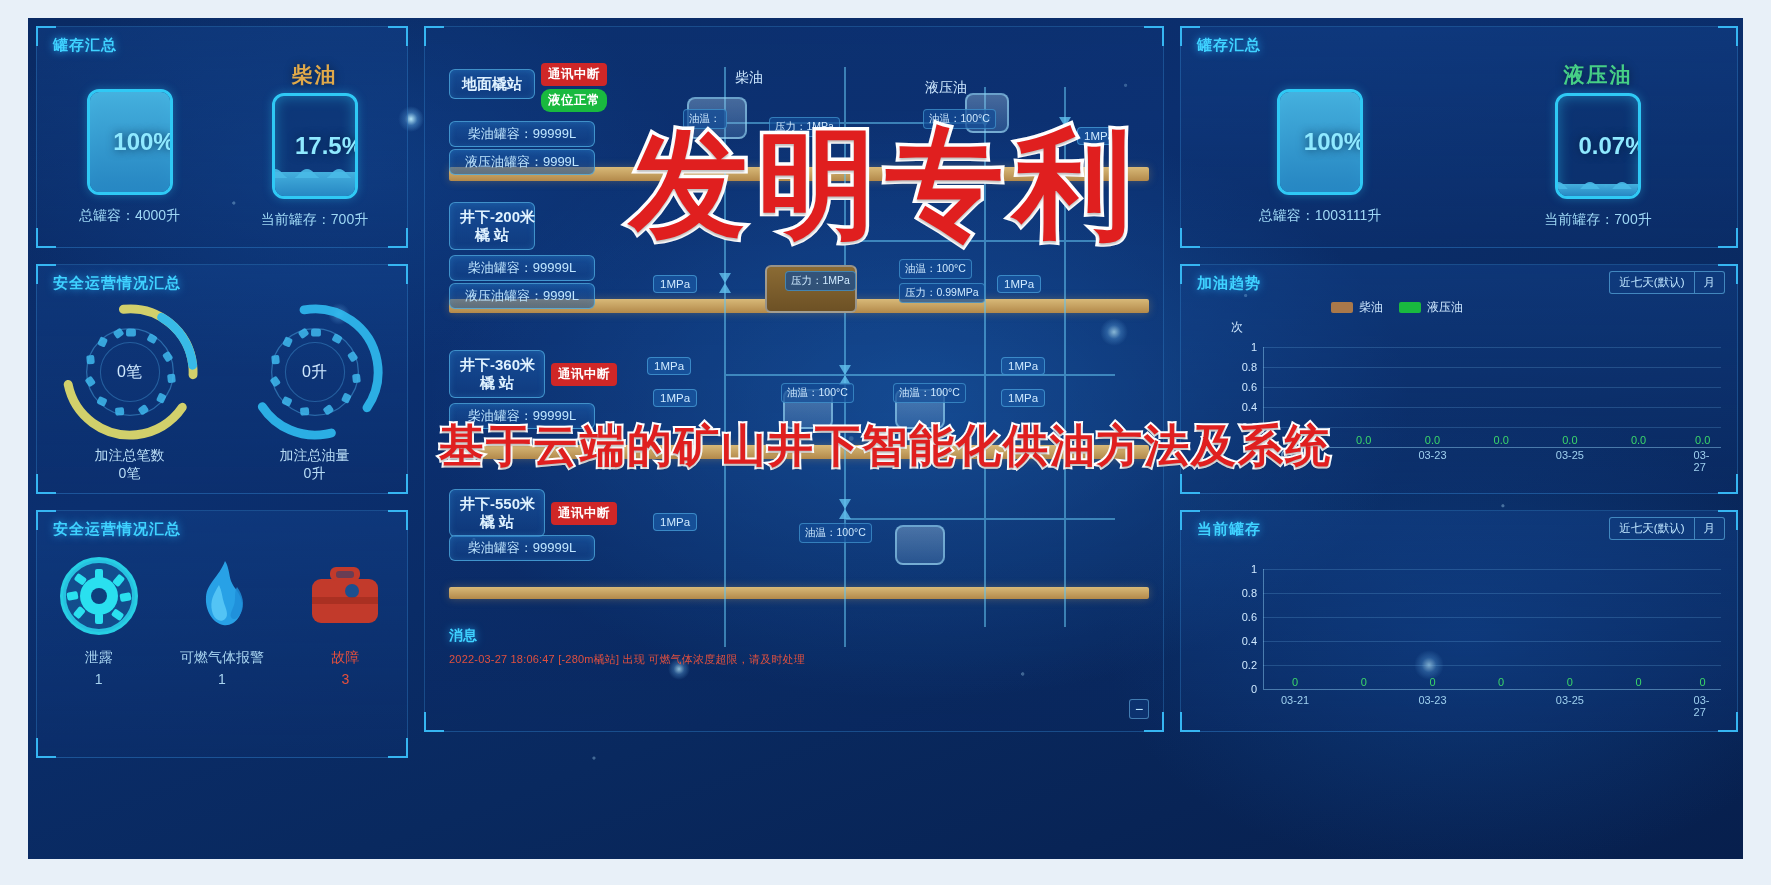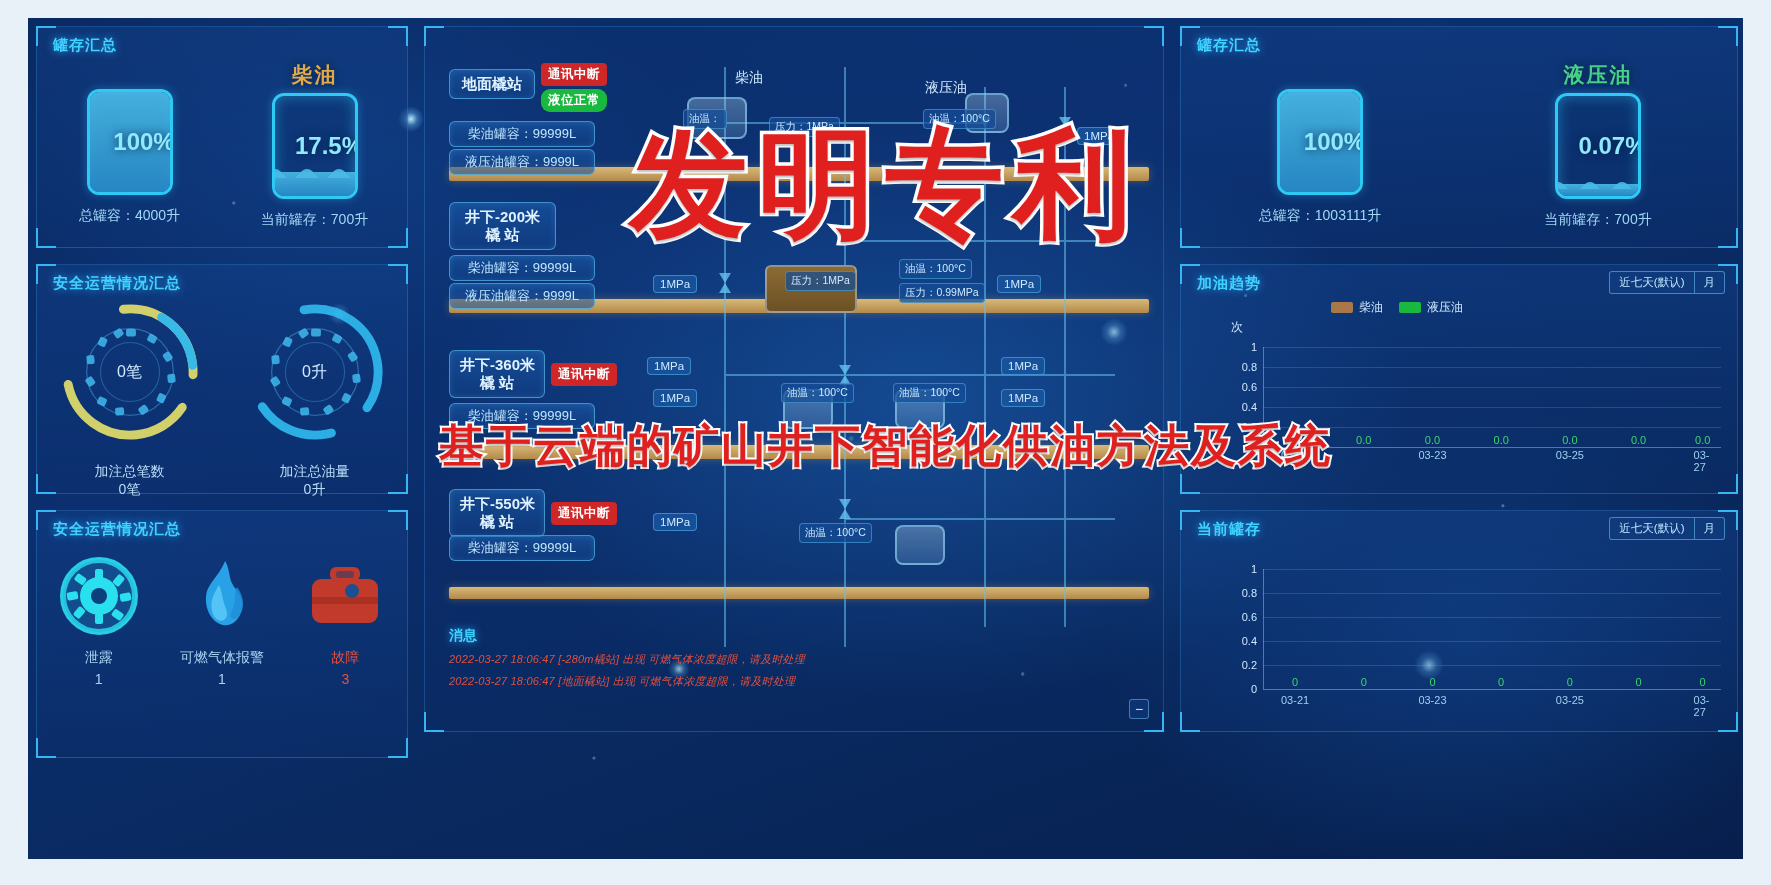--- a/index.html
+++ b/index.html
@@ -85,21 +85,21 @@
   .tankcap{ margin-top:12px; color:#9fd8f5; font-size:14px; white-space:nowrap; }
 
   
   .gaugewrap{ position:absolute; top:38px; left:0; right:0; display:flex; }
   .gaugecol{ flex:1; display:flex; flex-direction:column; align-items:center; }
   .gauge{ position:relative; width:138px; height:138px; }
   .gauge .center{
     position:absolute; inset:0; display:flex; align-items:center; justify-content:center;
     color:#cfe9ff; font-size:16px;
   }
-  .glabel{ margin-top:22px; text-align:center; color:#b8dcf5; font-size:14px; line-height:1.25; }
+  .glabel{ margin-top:6px; text-align:center; color:#b8dcf5; font-size:14px; line-height:1.25; }
 
   
   .safetyrow{ position:absolute; top:42px; left:0; right:0; display:flex; }
   .safecol{ flex:1; display:flex; flex-direction:column; align-items:center; }
   .safelabel{ margin-top:10px; color:#a8d4f0; font-size:14px; }
   .safeval{ margin-top:4px; color:#a8d4f0; font-size:14px; }
   .safeval.alarm{ color:#e8503c; }
   .safelabel.alarm{ color:#e8503c; }
   .stbox{
     position:absolute; border:1px solid rgba(90,190,240,.65); border-radius:6px;
@@ -121,21 +121,21 @@
     border-radius:4px; color:#cfeaff; font-size:10.5px; padding:2px 5px; white-space:nowrap;
   }
   .pipeline{ position:absolute; background:linear-gradient(180deg,#d8b978,#b3894a); border-radius:2px;
              box-shadow:0 0 8px rgba(200,160,90,.35); }
   .tankbody{ position:absolute; border:2px solid rgba(150,215,245,.6); border-radius:8px;
              background:linear-gradient(180deg, rgba(180,215,240,.35), rgba(120,170,215,.25)); }
   .oiltank{ position:absolute; border-radius:6px;
             background:linear-gradient(180deg,#8b6b34,#6d5125); border:2px solid rgba(190,210,235,.5); }
   .msgpanel{ position:absolute; }
   .msgtitle{ color:#3fd2ff; font-size:14px; font-weight:bold; text-shadow:0 0 8px rgba(40,180,255,.8); }
-  .msgrow{ color:#e0503f; font-size:11px; margin-top:7px; white-space:nowrap; letter-spacing:.2px;font-style:italic; }
+  .msgrow{ color:#e0503f; font-size:11px; margin-top:7px; white-space:nowrap; letter-spacing:.2px; }
 
   
   .chipbar{ position:absolute; right:12px; top:6px; display:flex; }
   .chip{
     border:1px solid rgba(110,200,245,.55); color:#bfe6ff; font-size:11.5px;
     padding:3px 9px; background:rgba(16,62,130,.55); white-space:nowrap;
   }
   .chip.first{ border-radius:3px 0 0 3px; }
   .chip.last{ border-radius:0 3px 3px 0; border-left:none; }
   .legend{ position:absolute; display:flex; gap:16px; align-items:center; }
@@ -358,21 +358,21 @@
         <polygon points="634,90 646,90 640,100"></polygon>
       </g>
     </svg>
 
     <div class="stbox big" style="left:24px;top:42px;width:86px;">地面橇站</div>
     <div class="badge red" style="left:116px;top:36px;">通讯中断</div>
     <div class="badge green" style="left:116px;top:62px;">液位正常</div>
     <div class="stbox" style="left:24px;top:94px;width:146px;">柴油罐容：99999L</div>
     <div class="stbox" style="left:24px;top:122px;width:146px;">液压油罐容：9999L</div>
 
-    <div class="stbox big" style="left:24px;top:175px;width:107px;">
+    <div class="stbox big" style="left:24px;top:175px;width:86px;">
       <div>井下-200米</div>
       <div>橇   站</div>
     </div>
     <div class="stbox" style="left:24px;top:228px;width:146px;">柴油罐容：99999L</div>
     <div class="stbox" style="left:24px;top:256px;width:146px;">液压油罐容：9999L</div>
 
     <div class="stbox big" style="left:24px;top:323px;width:96px;">
       <div>井下-360米</div>
       <div>橇   站</div>
     </div>
@@ -411,21 +411,20 @@
     <div class="mpa" style="left:572px;top:248px;">1MPa</div>
     <div class="mpa" style="left:222px;top:330px;">1MPa</div>
     <div class="mpa" style="left:576px;top:330px;">1MPa</div>
     <div class="mpa" style="left:228px;top:362px;">1MPa</div>
     <div class="mpa" style="left:576px;top:362px;">1MPa</div>
     <div class="mpa" style="left:228px;top:486px;">1MPa</div>
 
     <div class="msgpanel" style="left:24px;top:600px;width:690px;">
       <div class="msgtitle">消息</div>
       <div class="msgrow">2022-03-27 18:06:47 [-280m橇站] 出现 可燃气体浓度超限，请及时处理</div>
-      <div class="msgrow">2022-03-27 18:06:47 [地面橇站] 出现 可燃气体浓度超限，请及时处理</div>
     </div>
 
     <div style="position:absolute;right:14px;bottom:12px;width:20px;height:20px;border:1px solid rgba(120,200,245,.5);border-radius:3px;color:#bfe6ff;font-size:14px;display:flex;align-items:center;justify-content:center;background:rgba(16,62,130,.5);">−</div>
   </div>
 
   <div class="panel" style="left:1152px;top:8px;width:558px;height:222px;">
     <span class="cnr tl"></span>
     <span class="cnr tr"></span>
     <span class="cnr bl"></span>
     <span class="cnr br"></span>

